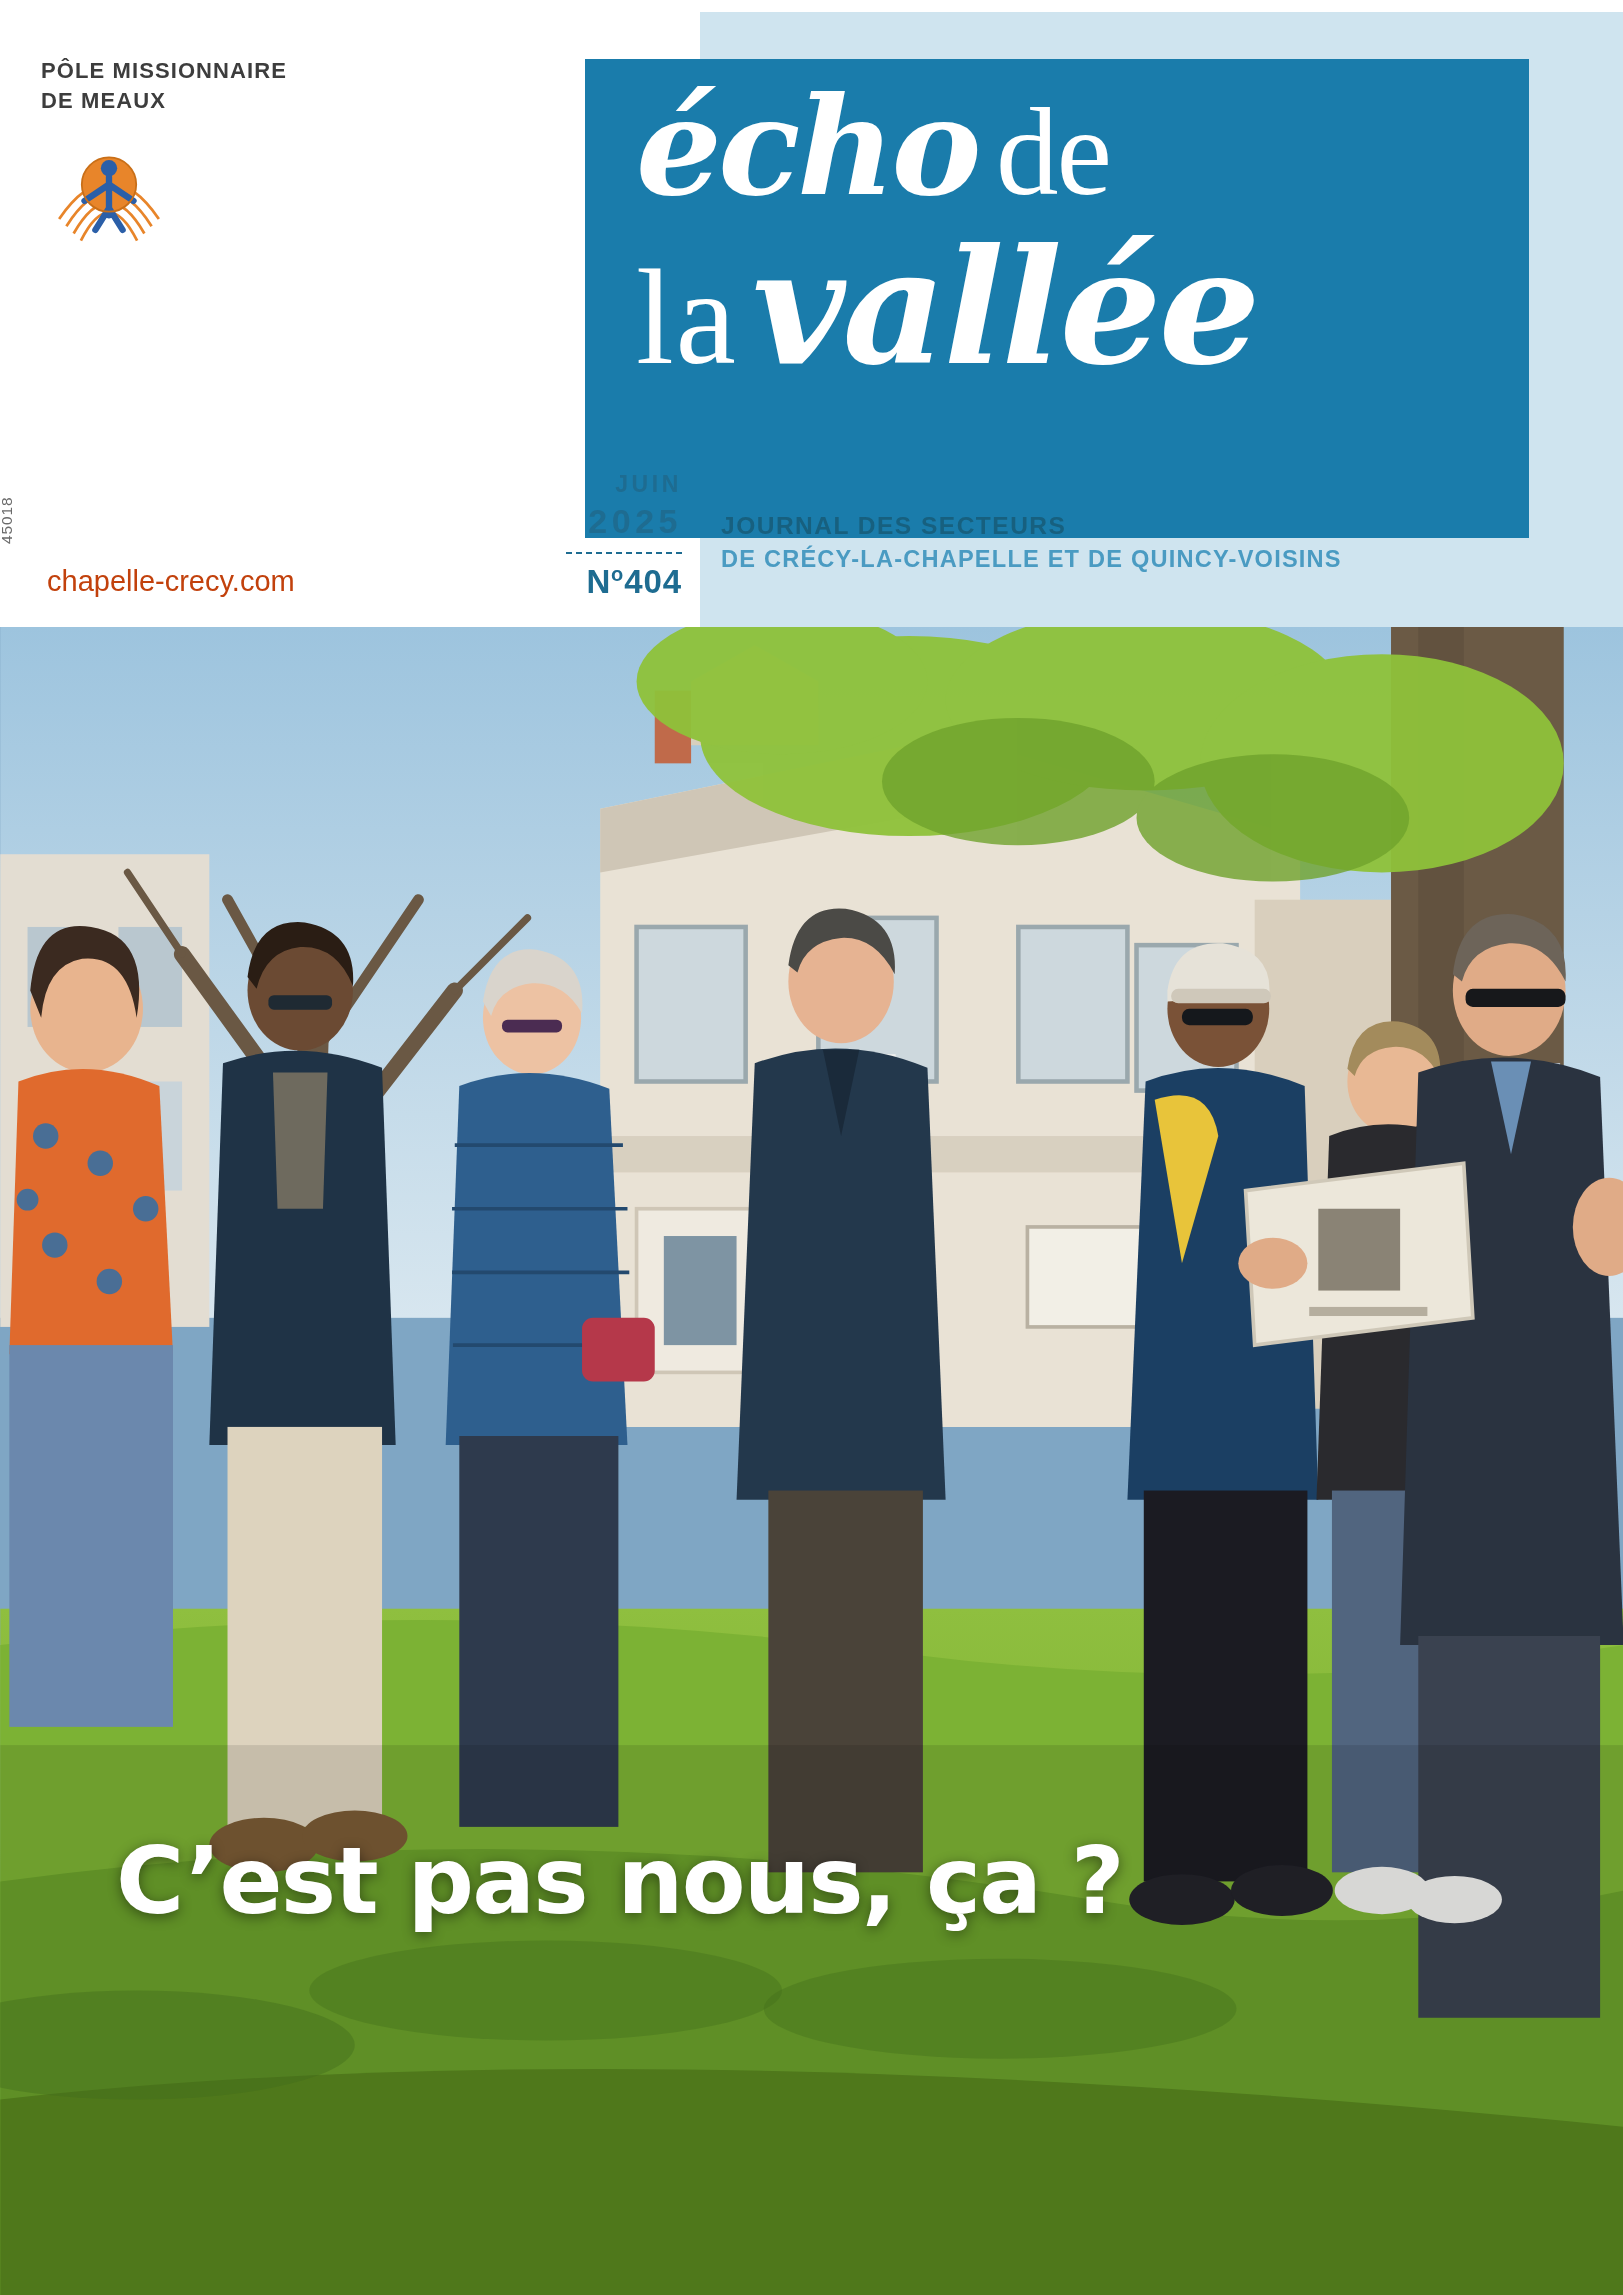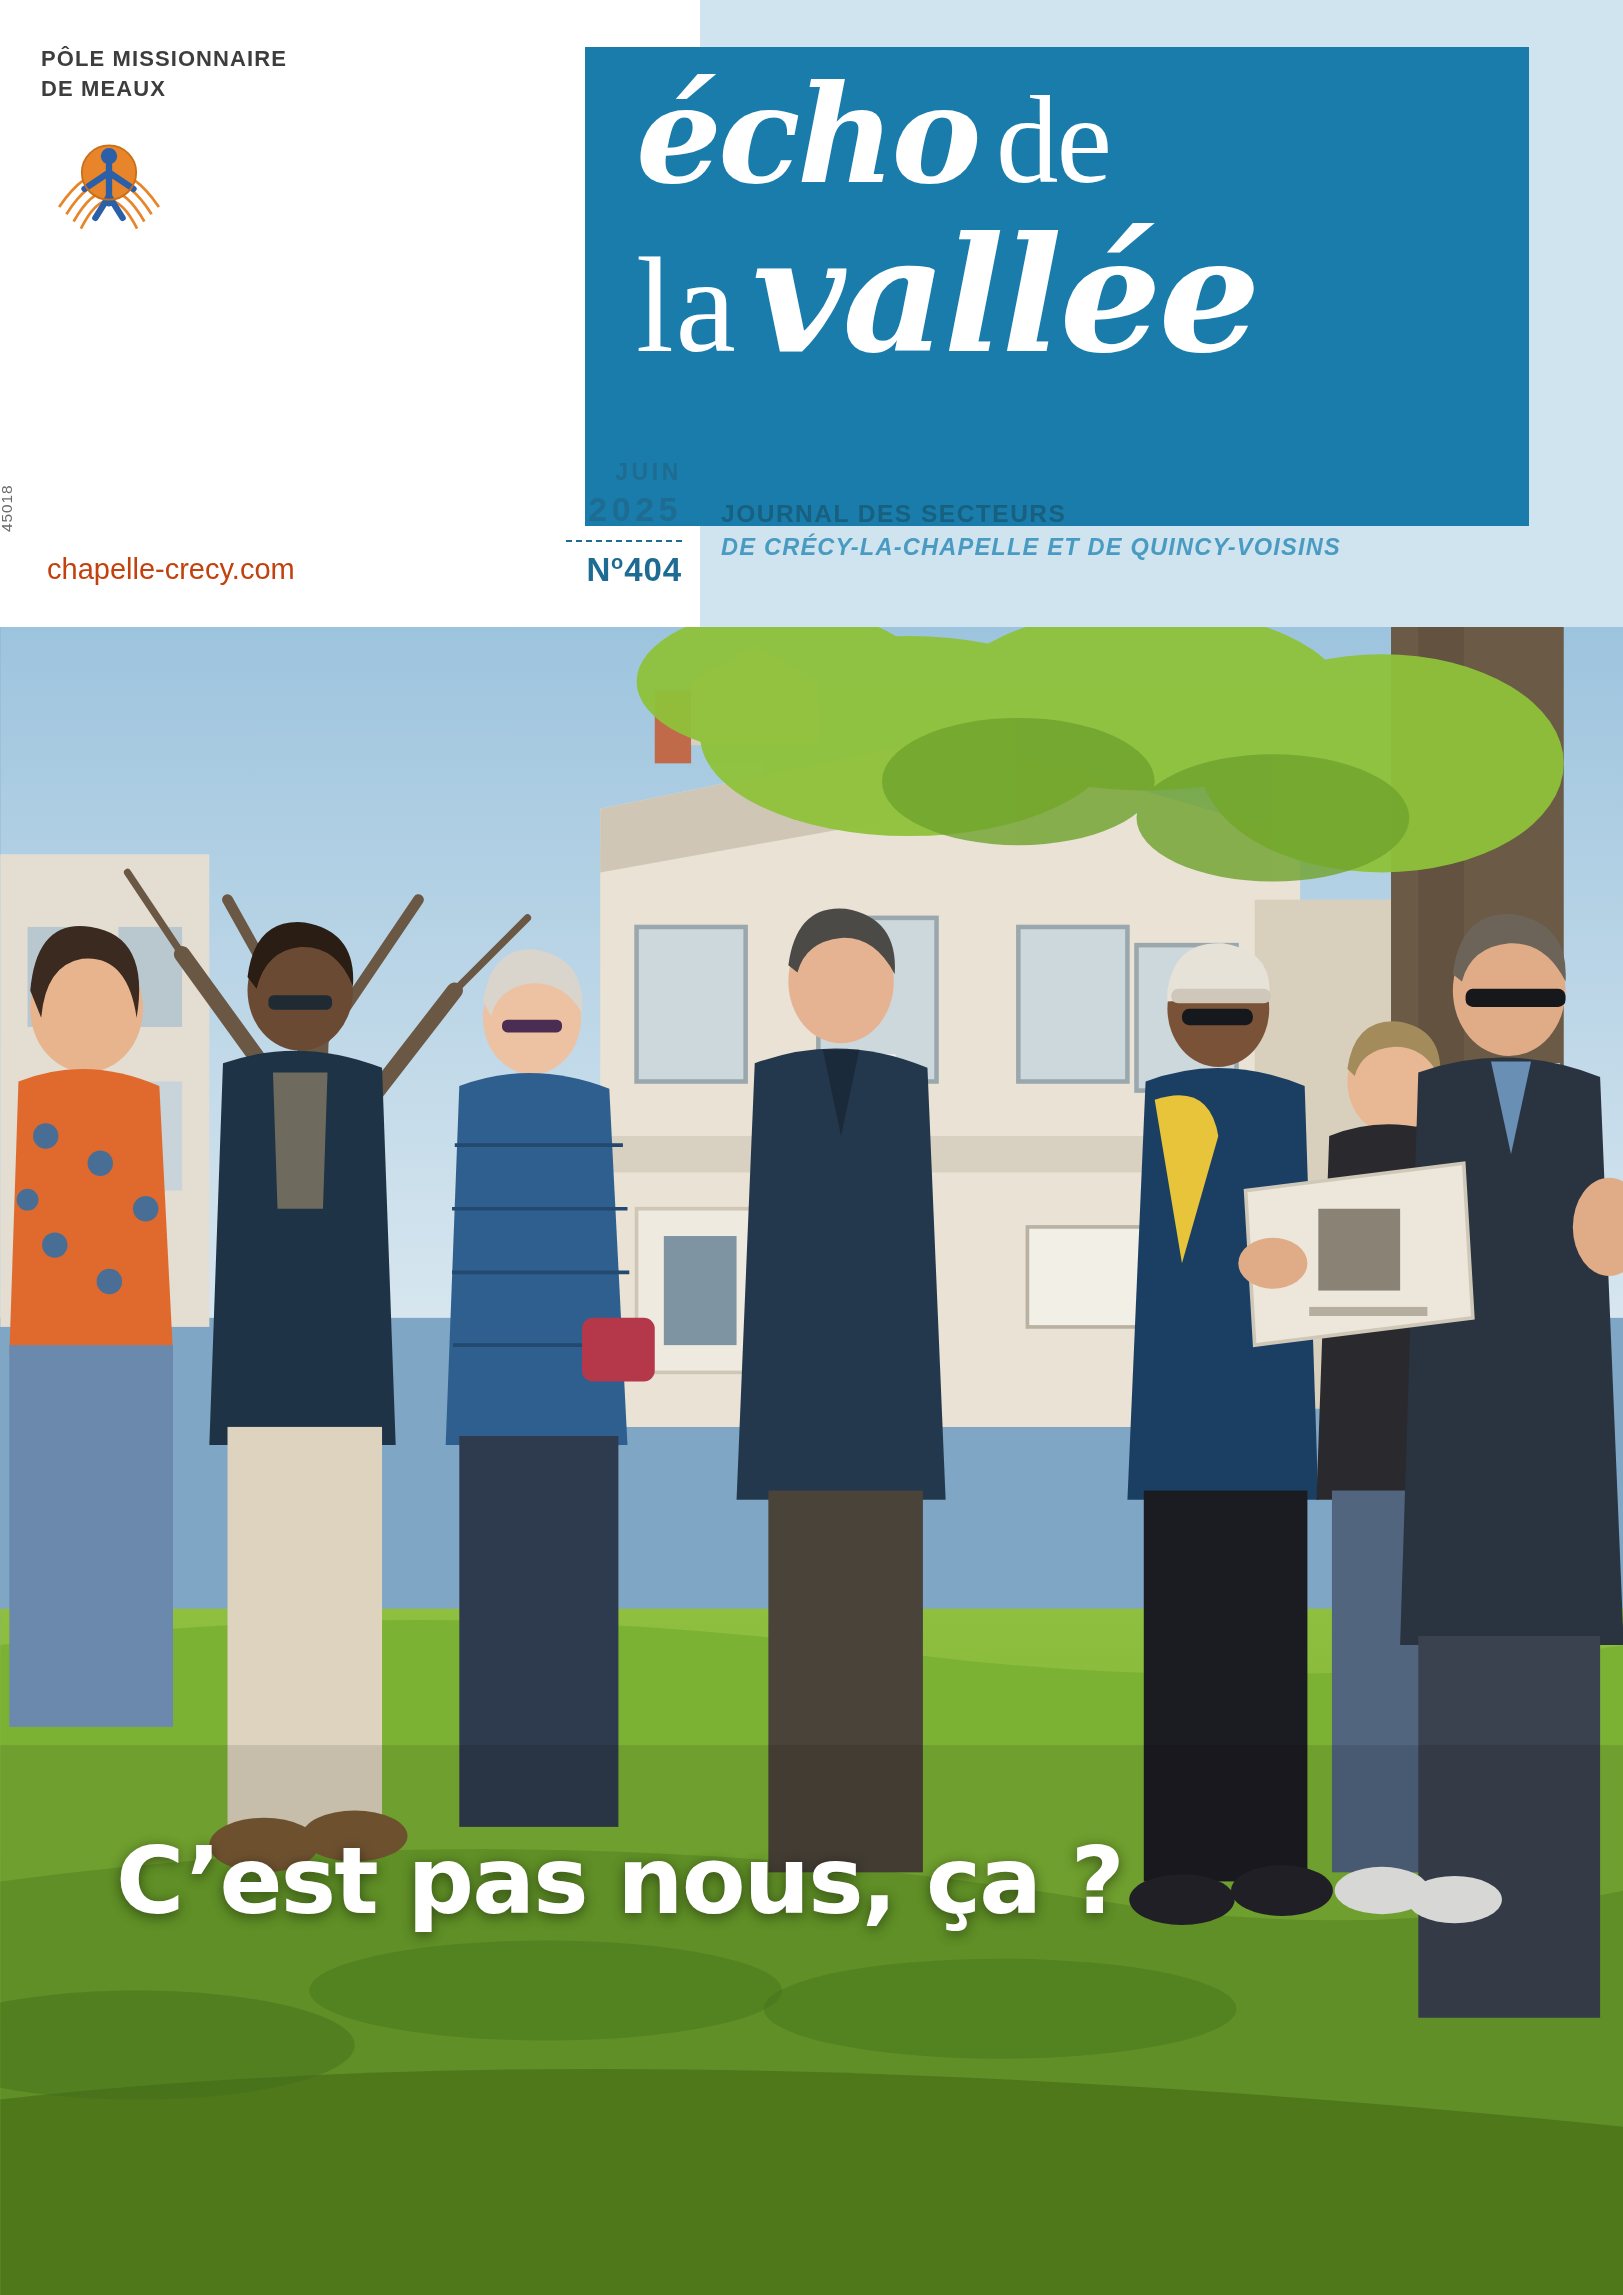--- a/index.html
+++ b/index.html
@@ -15,21 +15,21 @@
     width: 1624px;
     height: 2296px;
     overflow: hidden;
     background: #ffffff;
   }
 
   
   .masthead {
     position: absolute;
     left: 0;
-    top: 0;
+    top: 12px;
     width: 1622px;
     height: 627px;
     background: #ffffff;
   }
   .pale-panel {
     position: absolute;
     left: 700px;
     top: 0;
     width: 924px;
     height: 700px;
@@ -180,21 +180,20 @@
     font-weight: bold;
     letter-spacing: 1.5px;
     color: #17607f;
   }
   .journal-line2 {
     font-size: 23.6px;
     font-weight: bold;
     letter-spacing: 1.2px;
     margin-top: 6.4px;
     color: #4a9bc2;
-    font-style: italic;
   }
 
   
   .photo {
     position: absolute;
     left: 0;
     top: 627px;
     width: 1624px;
     height: 1668px;
     overflow: hidden;

